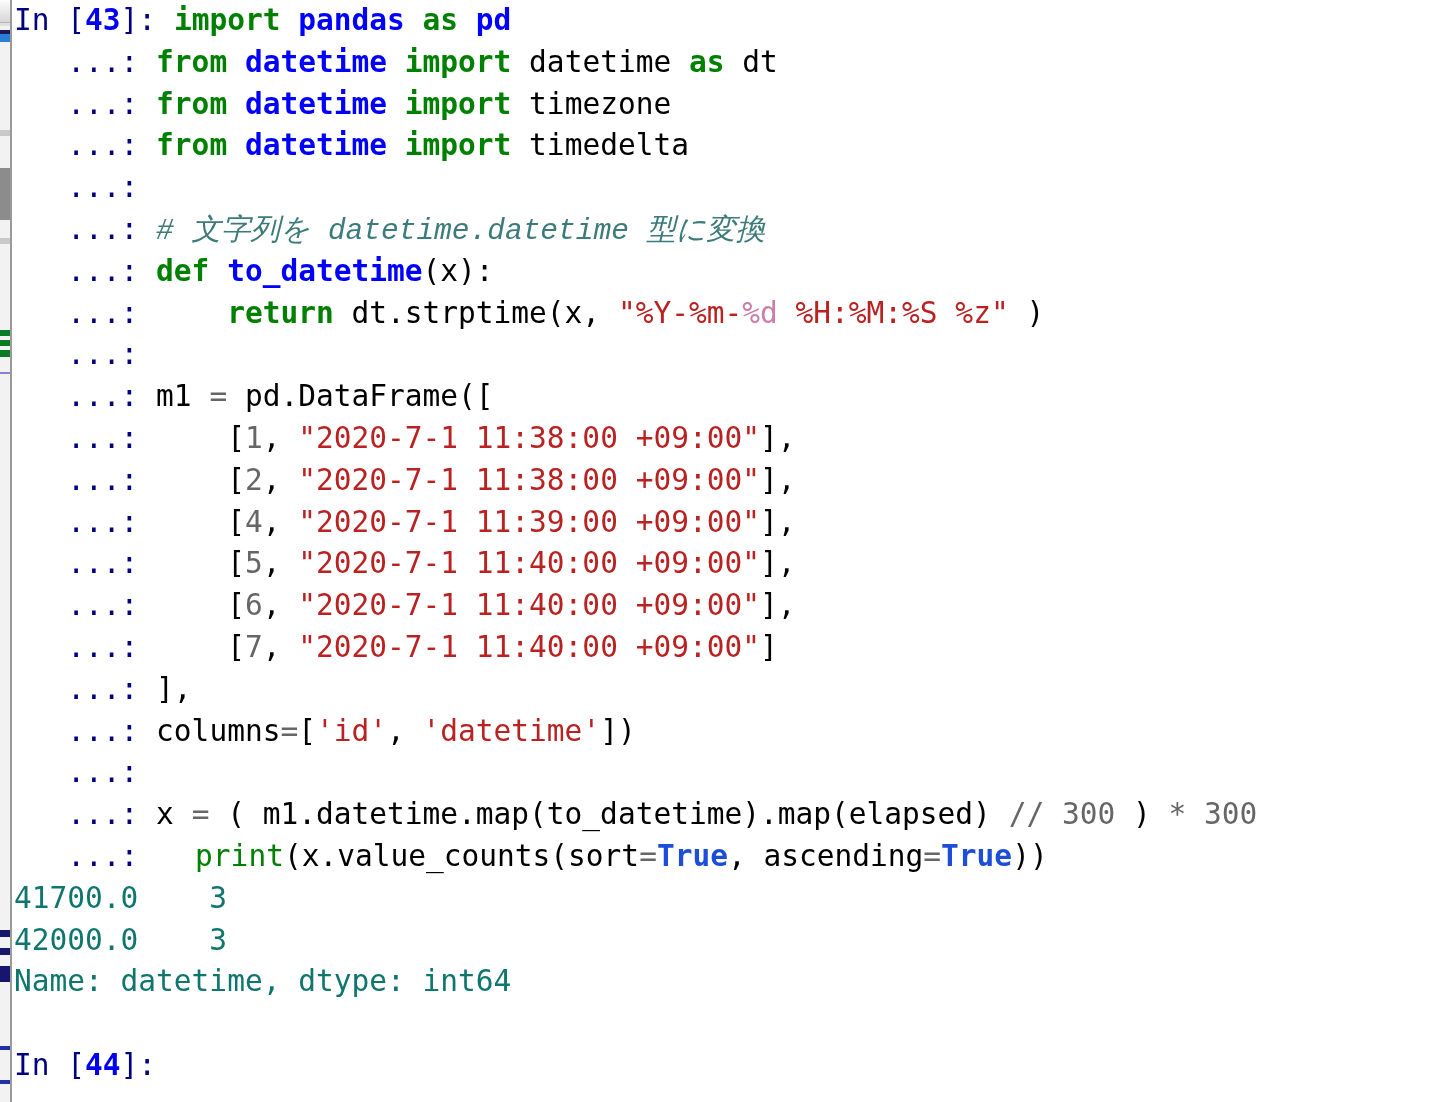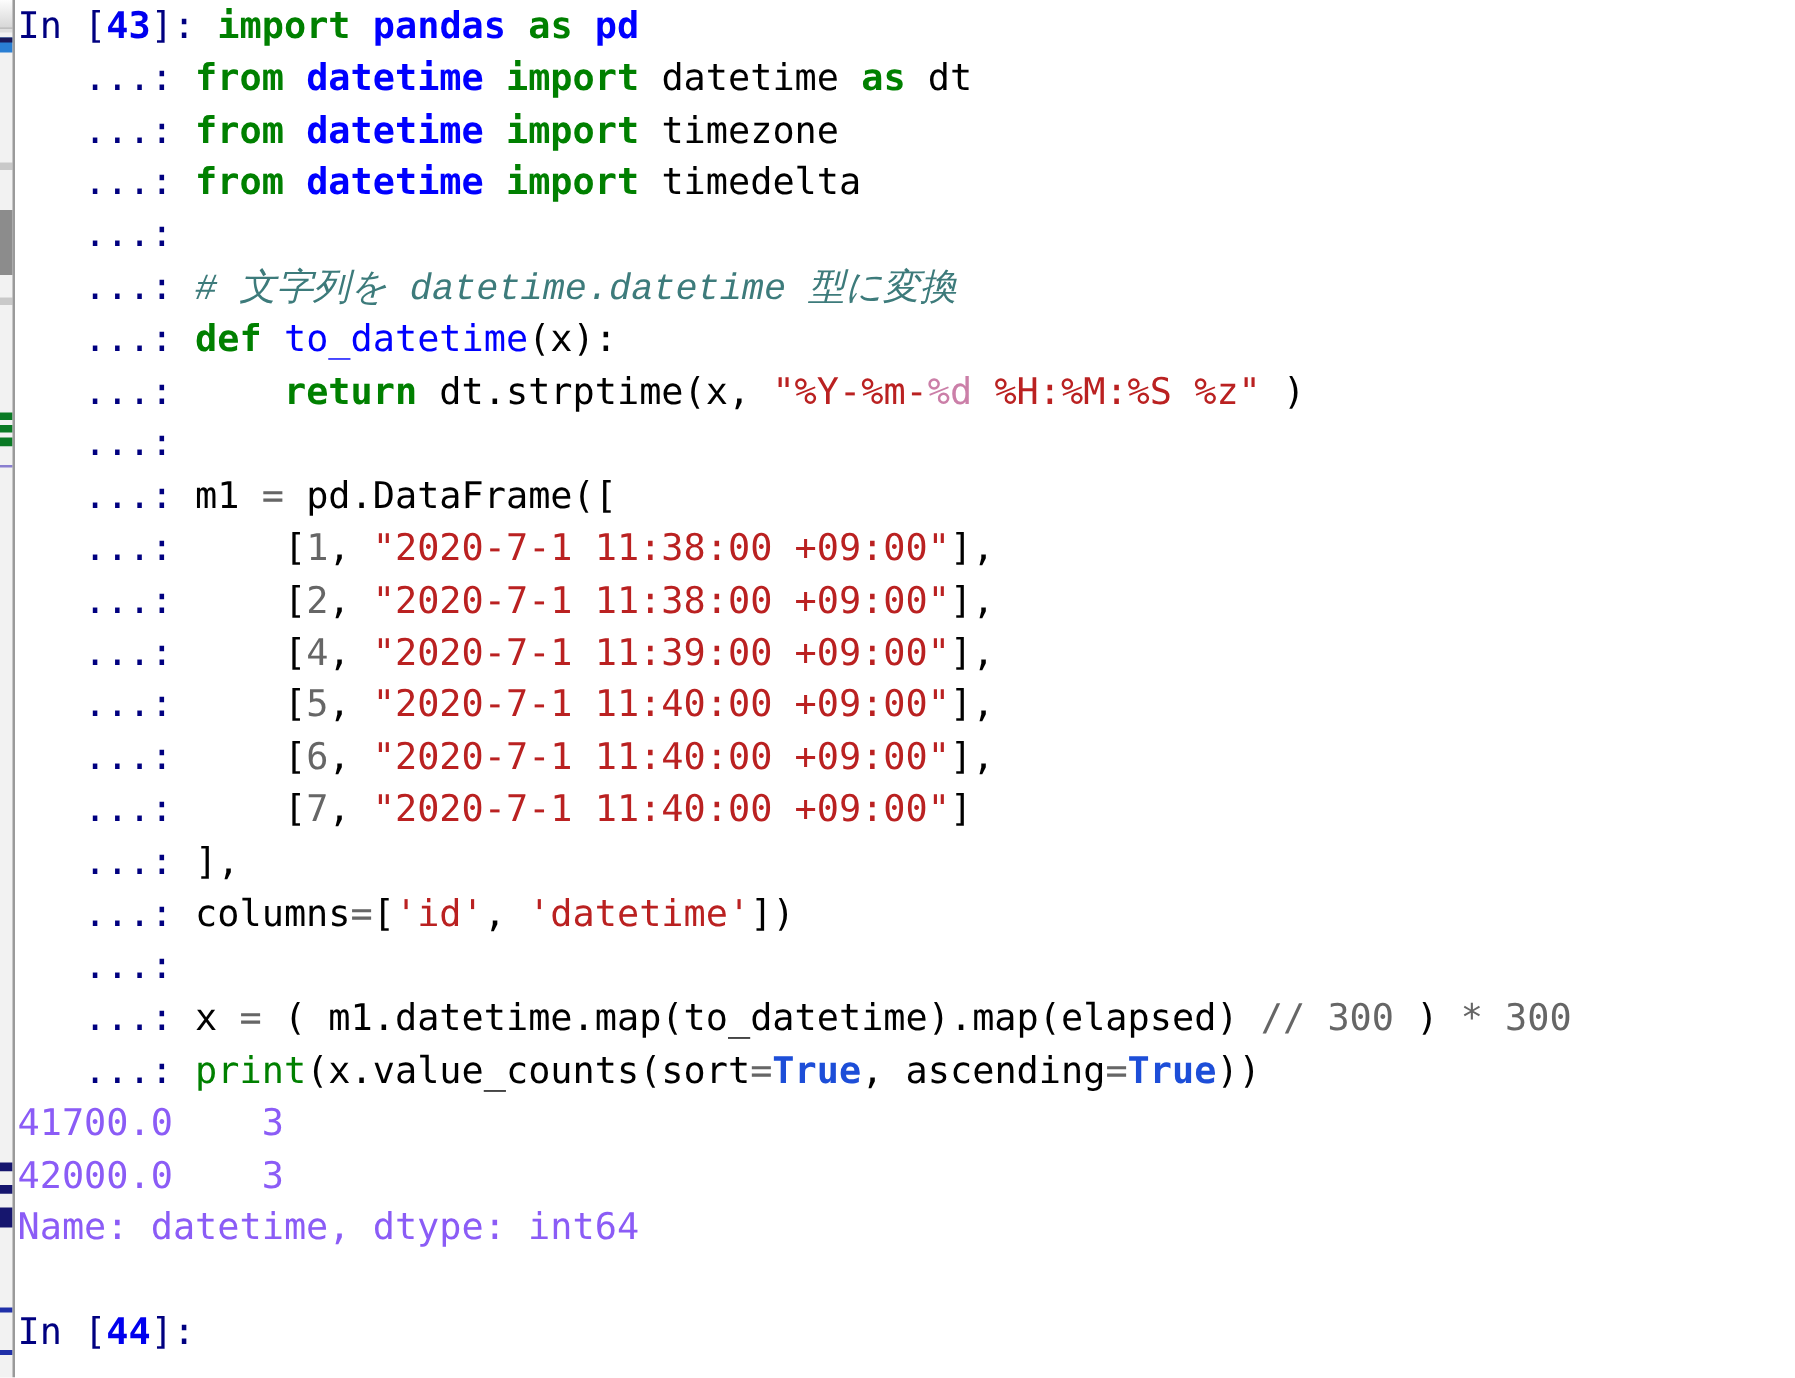--- a/index.html
+++ b/index.html
@@ -67,30 +67,30 @@
   .line {
     height: 41.8px;
     padding-left: 2px;
   }
 
   
   .pin      { color: #000080; }             
   .pnum     { color: #0000ee; font-weight: bold; }
   .kw       { color: #008000; font-weight: bold; }  
   .mod      { color: #0000ff; font-weight: bold; }  
-  .name     { color: #0000ff; }             
+  .name     { color: #0000ff; font-weight: bold; }             
   .plain    { color: #000000; }
   .str      { color: #ba2121; }
   .strfmt   { color: #cb7fa8; }             
   .num      { color: #666666; }
   .op       { color: #666666; }
-  .builtin  { color: #008000; }             
+  .builtin  { color: #008000; margin-left: 39px; }             
   .kwconst  { color: #1d4ed8; font-weight: bold; }  
   .comment  { color: #3d7b7b; font-style: italic; font-family: Liberation Mono, monospace; }
-  .out      { color: #8b5cf6; }
+  .out      { color: #0f766e; }
 </style>
 </head>
 <body>
 
 <div id="left-strip">
   <div class="strip-band band-scroll-top"></div>
   <div class="strip-band band-arrow"></div>
   <div class="strip-band band-blue"></div>
   <div class="strip-band band-blue2"></div>
   <div class="strip-band band-gray-light"></div>

